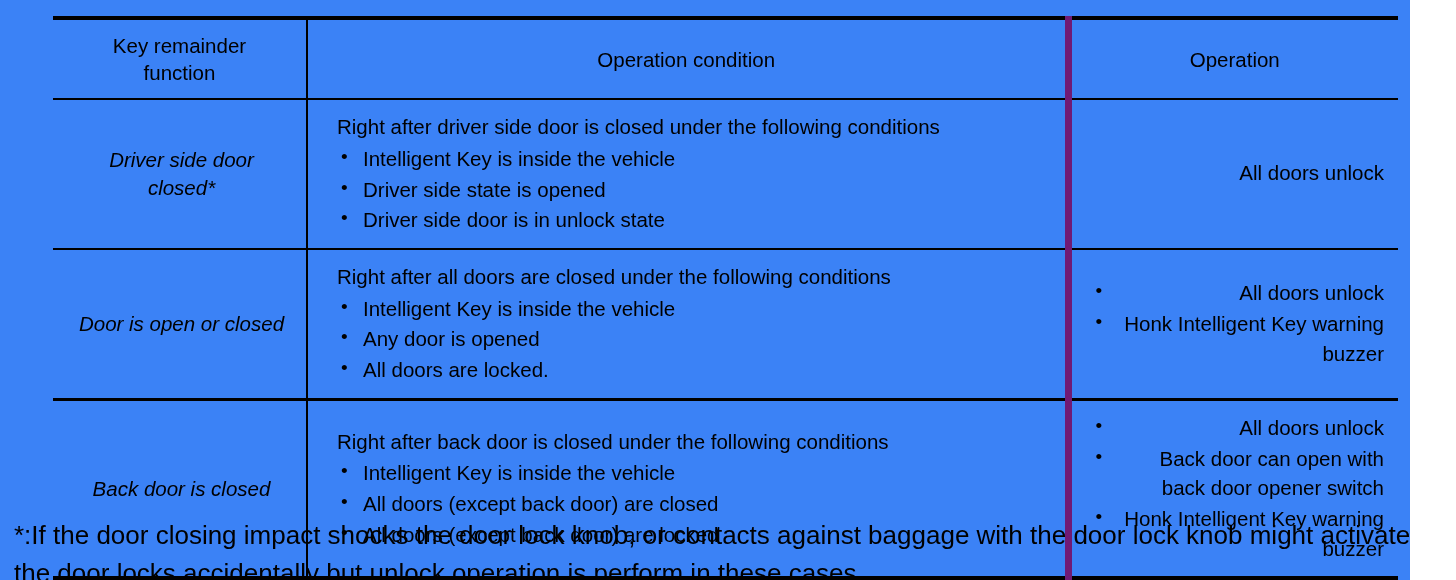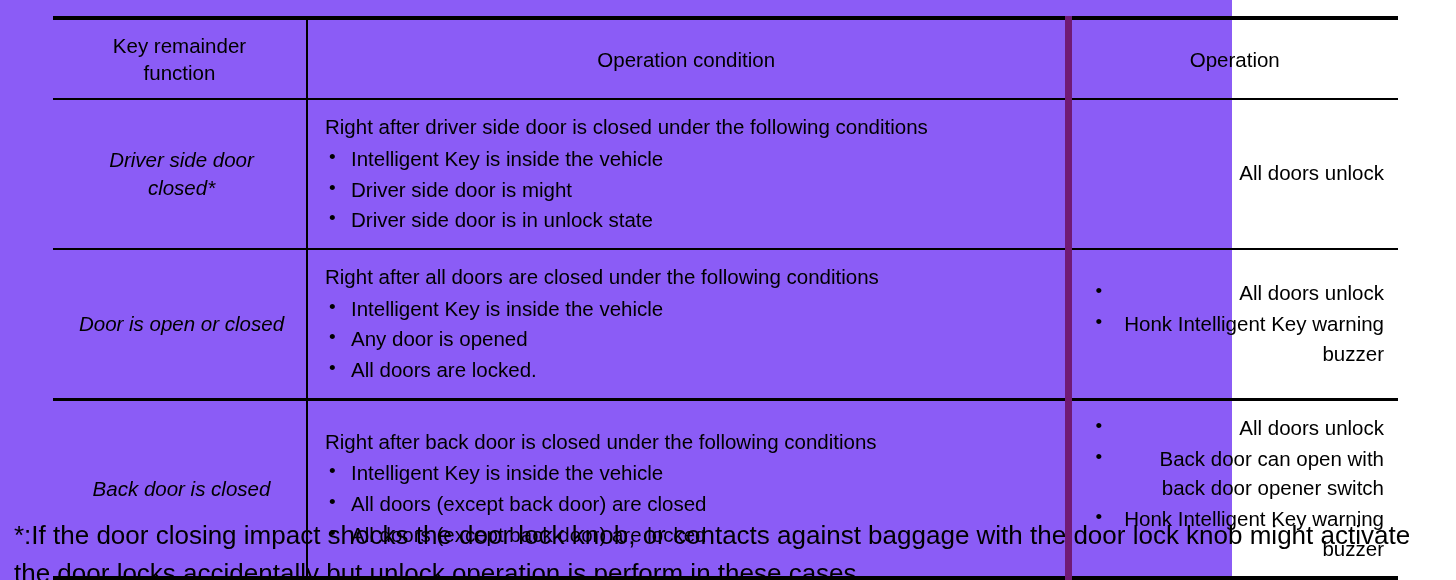--- a/index.html
+++ b/index.html
@@ -10,23 +10,23 @@
   body {
     width: 1456px;
     height: 580px;
     font-family: "Liberation Sans", sans-serif;
     color: #000000;
     overflow: hidden;
   }
 
   .page {
     position: relative;
-    width: 1232px;
+    width: 1410px;
     height: 580px;
-    background: #8b5cf6;
+    background: #3b82f6;
   }
 
   
   .table-wrap {
     position: absolute;
     left: 53px;
     top: 16px;
     width: 1345px;
   }
 
@@ -73,20 +73,21 @@
     text-align: center;
     padding-left: 22px;
     font-style: italic;
   }
 
   .cond {
     font-size: 20.5px;
     line-height: 1.45;
     padding: 12px 16px 12px 17px;
     text-align: left;
+    margin-left: 12px;
   }
 
   .op {
     font-size: 20.5px;
     line-height: 1.45;
     padding: 12px 14px 12px 20px;
     text-align: right;
   }
 
   .lead {
@@ -160,21 +161,21 @@
 
         <tr class="body1 row1-h">
           <td class="col1">
             <div class="cat-label left-block">Driver side door closed*</div>
           </td>
           <td class="col2">
             <div class="cond">
               <p class="lead">Right after driver side door is closed under the following conditions</p>
               <ul class="bullets">
                 <li>Intelligent Key is inside the vehicle</li>
-                <li>Driver side door is might</li>
+                <li>Driver side state is opened</li>
                 <li>Driver side door is in unlock state</li>
               </ul>
             </div>
           </td>
           <td class="col3">
             <div class="op">
               <p class="lead">All doors unlock</p>
             </div>
           </td>
         </tr>

